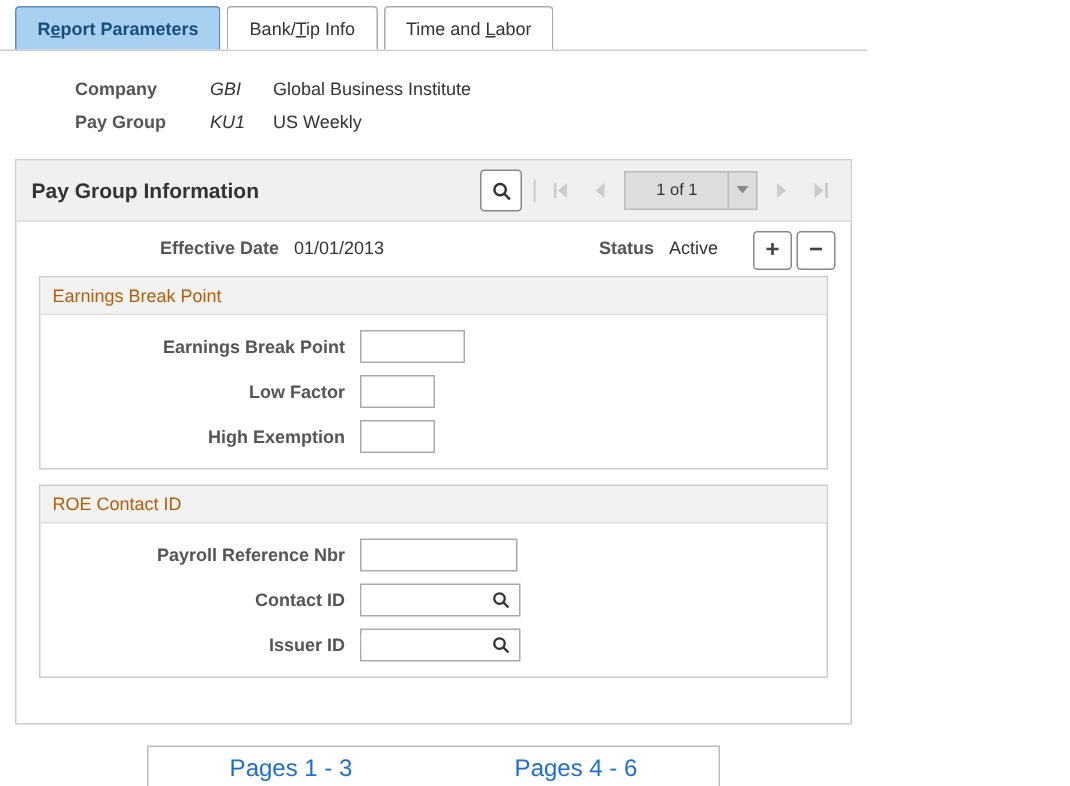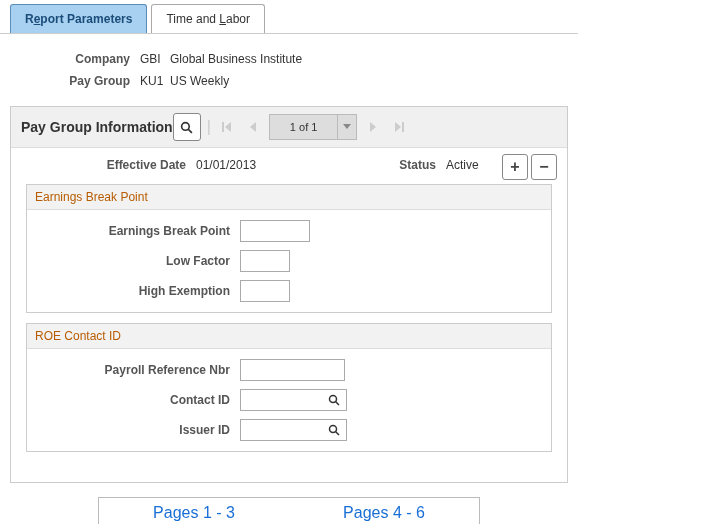--- a/index.html
+++ b/index.html
@@ -40,35 +40,37 @@
 .header-info {
   padding: 18px 0 10px 50px;
 }
 .info-row {
   display: flex;
   align-items: center;
   margin-bottom: 8px;
 }
 .info-label {
   width: 80px;
-  text-align: right;
   font-weight: bold;
   color: #555;
   margin-right: 10px;
 }
 .info-code {
   width: 30px;
+  margin-right: 12px;
+  font-style: italic;
 }
 .panel {
   margin: 0 10px 10px 10px;
   border: 1px solid #ccc;
 }
 .panel-header {
   display: flex;
   align-items: center;
+  justify-content: space-between;
   background: #f0f0f0;
   border-bottom: 1px solid #ddd;
   padding: 6px 10px;
 }
 .panel-title {
   font-weight: bold;
   font-size: 14px;
   color: #333;
 }
 .nav-controls {
@@ -246,20 +248,23 @@
 }
 </style>
 </head>
 <body>
 
 <div class="container">
 
   <div class="tab-bar">
     <div class="tab active">
       <span>R</span><span class="underline-char">e</span><span>port Parameters</span>
+    </div>
+    <div class="tab">
+      <span>Bank/</span><span class="underline-char">T</span><span>ip Info</span>
     </div>
     <div class="tab">
       <span>Time and </span><span class="underline-char">L</span><span>abor</span>
     </div>
   </div>
 
   <div class="header-info">
     <div class="info-row">
       <div class="info-label">Company</div>
       <div class="info-code">GBI</div>

